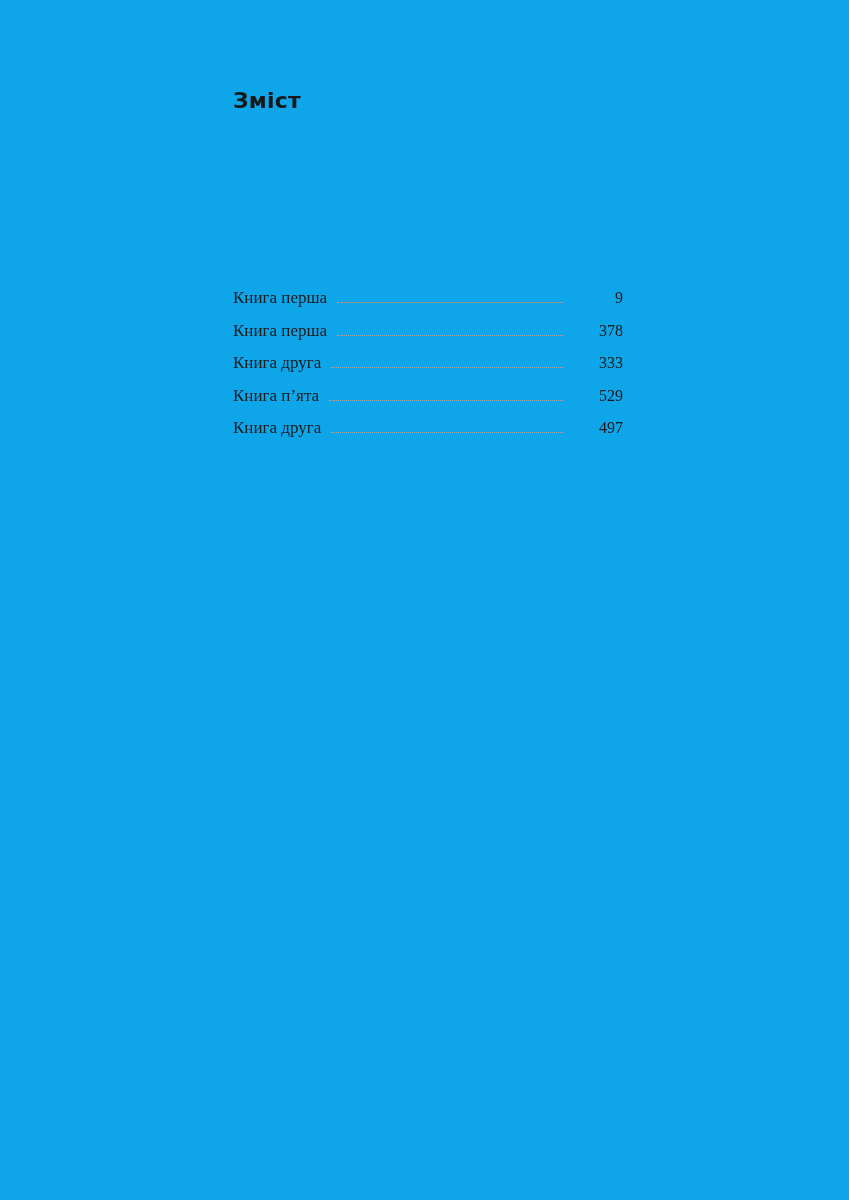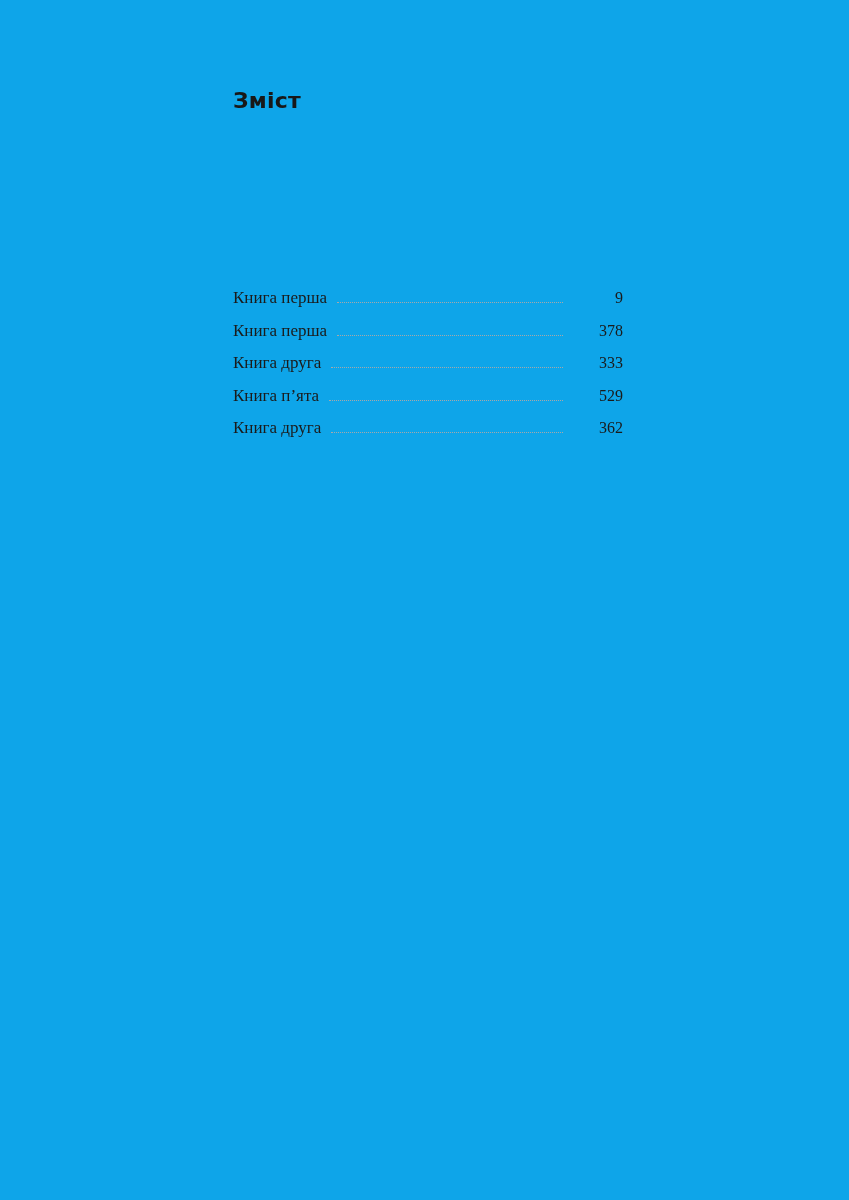--- a/index.html
+++ b/index.html
@@ -102,18 +102,18 @@
 
     <li class="toc-row">
       <span class="toc-label">Книга п’ята</span>
       <span class="toc-dots"></span>
       <span class="toc-page">529</span>
     </li>
 
     <li class="toc-row">
       <span class="toc-label">Книга друга</span>
       <span class="toc-dots"></span>
-      <span class="toc-page">362</span>
+      <span class="toc-page">497</span>
     </li>
 
   </ul>
 
 </div>
 
 </body></html>

